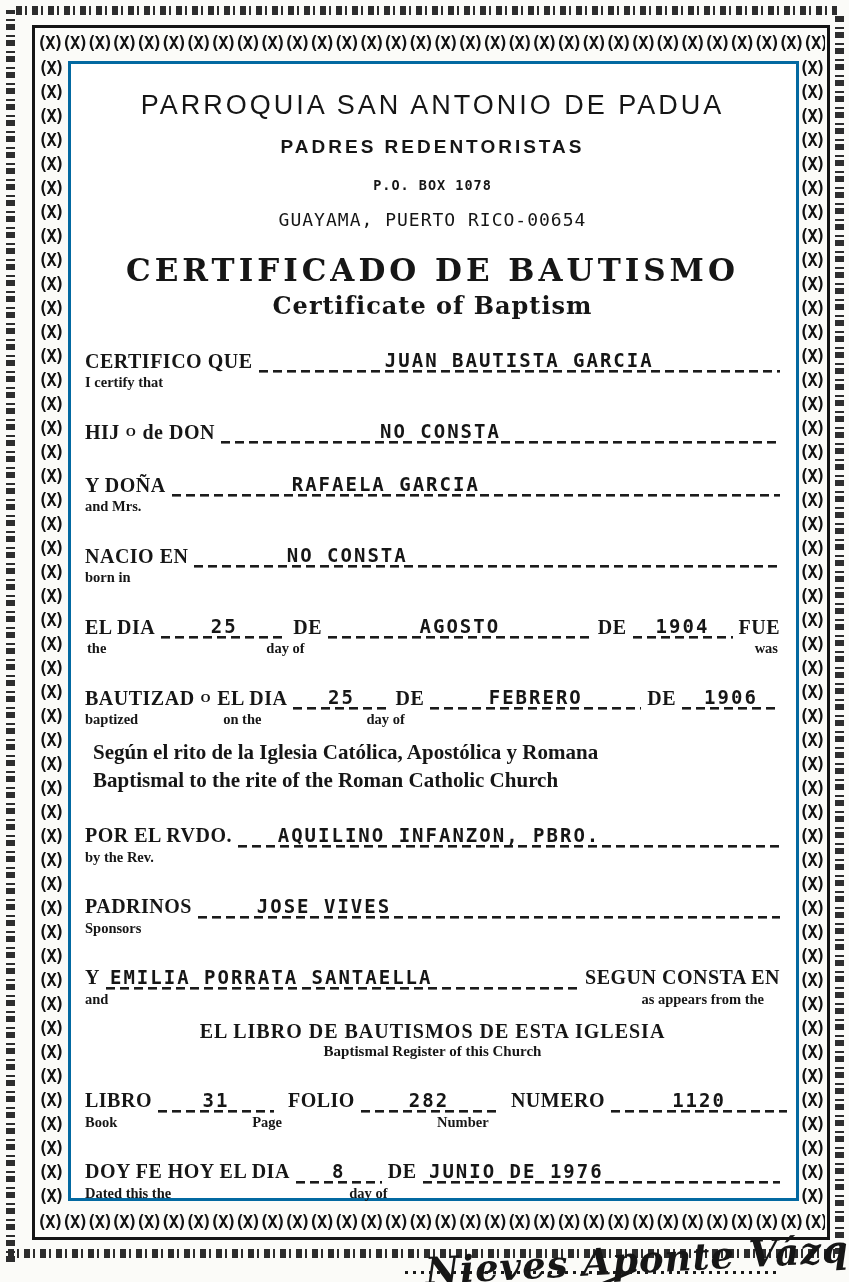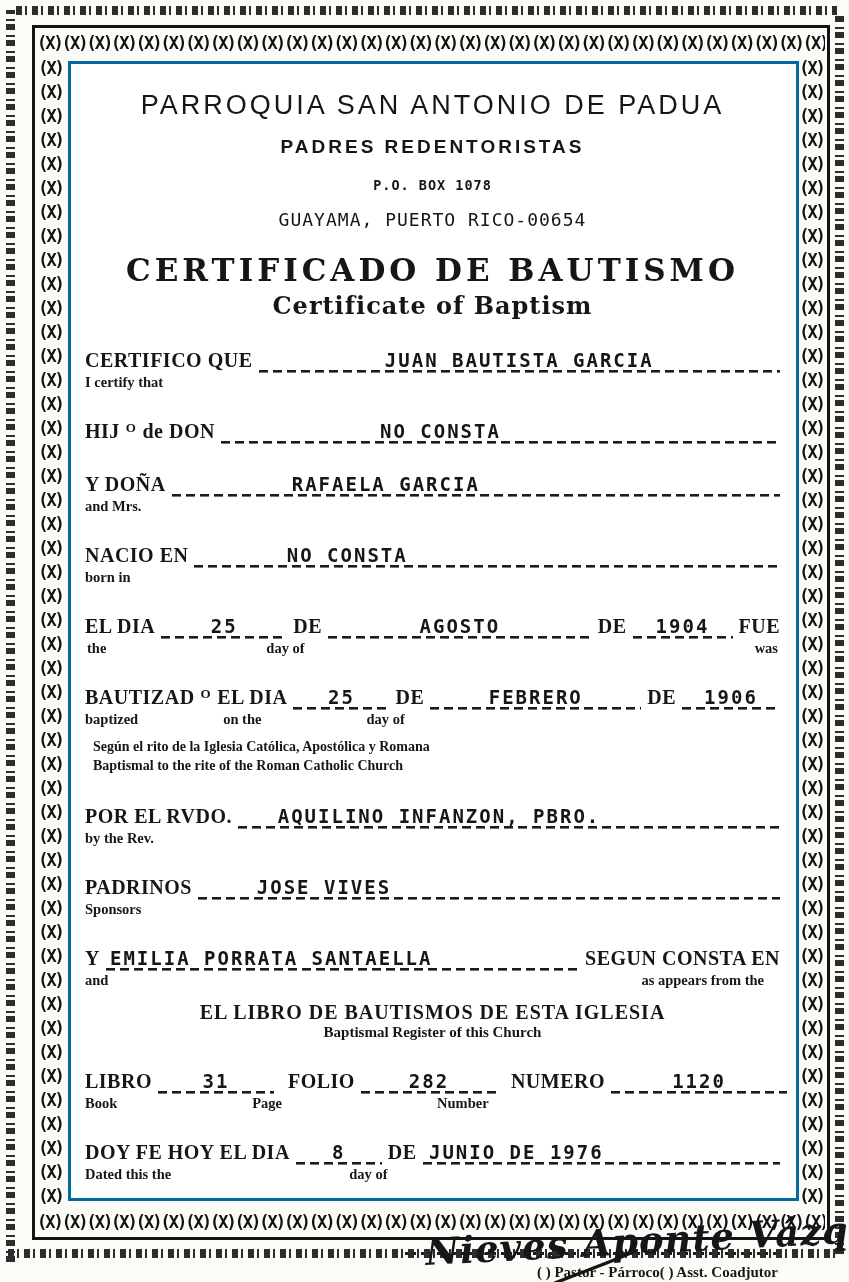--- a/index.html
+++ b/index.html
@@ -36,33 +36,33 @@
   .ctr{text-align:center;}
   .parish{font-family:"Liberation Sans",sans-serif;font-size:27px;letter-spacing:3px;margin-top:12px;}
   .order{font-family:"Liberation Sans",sans-serif;font-size:19px;font-weight:bold;letter-spacing:3px;margin-top:15px;}
   .pobox{font-family:"DejaVu Sans Mono",monospace;font-weight:bold;font-size:13.5px;letter-spacing:1px;margin-top:19px;}
   .city{font-family:"DejaVu Sans Mono",monospace;font-weight:normal;font-size:18px;letter-spacing:1px;margin-top:16px;}
   .title-es{font-family:"DejaVu Serif",serif;font-weight:bold;font-size:31px;letter-spacing:4px;margin-top:22px;}
   .title-en{font-family:"DejaVu Serif",serif;font-weight:bold;font-size:24px;letter-spacing:1px;margin-top:3px;}
 
   .fields{margin-top:24px;}
   .frow{margin-bottom:8px;}
-  .line{display:flex;align-items:flex-start;font-size:20px;font-weight:600;letter-spacing:.5px;margin-top:29px;}
+  .line{display:flex;align-items:center;font-size:20px;font-weight:600;letter-spacing:.5px;margin-top:29px;}
   .lbl{white-space:nowrap;}
   .line > *{margin-left:6px;}
   .line > *:first-child{margin-left:0;}
   sup.gender{font-size:13px;vertical-align:9px;font-weight:600;}
   .fill{flex:1;text-align:center;padding:0 4px;min-width:30px;
         background-image:repeating-linear-gradient(90deg,#1b1b1b 0 9px,transparent 9px 14px);
         background-size:100% 2.6px;background-position:left bottom;background-repeat:no-repeat;}
   .fill.fixed{flex:none;}
   .val{font-family:"DejaVu Sans Mono",monospace;font-weight:600;font-size:19px;letter-spacing:2px;
        display:inline-block;margin-bottom:2px;white-space:nowrap;}
   .sub{display:flex;font-size:14.5px;font-weight:bold;margin-top:1px;}
-  .rite{font-size:14px;font-weight:bold;margin:10px 0 12px 8px;line-height:1.35;}
+  .rite{font-size:21px;font-weight:bold;margin:10px 0 12px 8px;line-height:1.35;}
   .regtitle{font-size:20px;font-weight:600;letter-spacing:1px;margin-top:12px;}
   .regtitle-en{font-size:15px;font-weight:bold;margin-top:0px;}
   .spacer-noline{flex:1;}
 
   
   .sig-area{position:relative;height:96px;margin-top:4px;}
   .sig-line{position:absolute;left:320px;right:2px;bottom:32px;height:3px;
             background:repeating-linear-gradient(90deg,#1b1b1b 0 3px,transparent 3px 8px);}
   .sig-name{position:absolute;left:340px;bottom:26px;font-family:"DejaVu Serif",serif;
             font-style:italic;font-weight:bold;font-size:37px;letter-spacing:1px;

